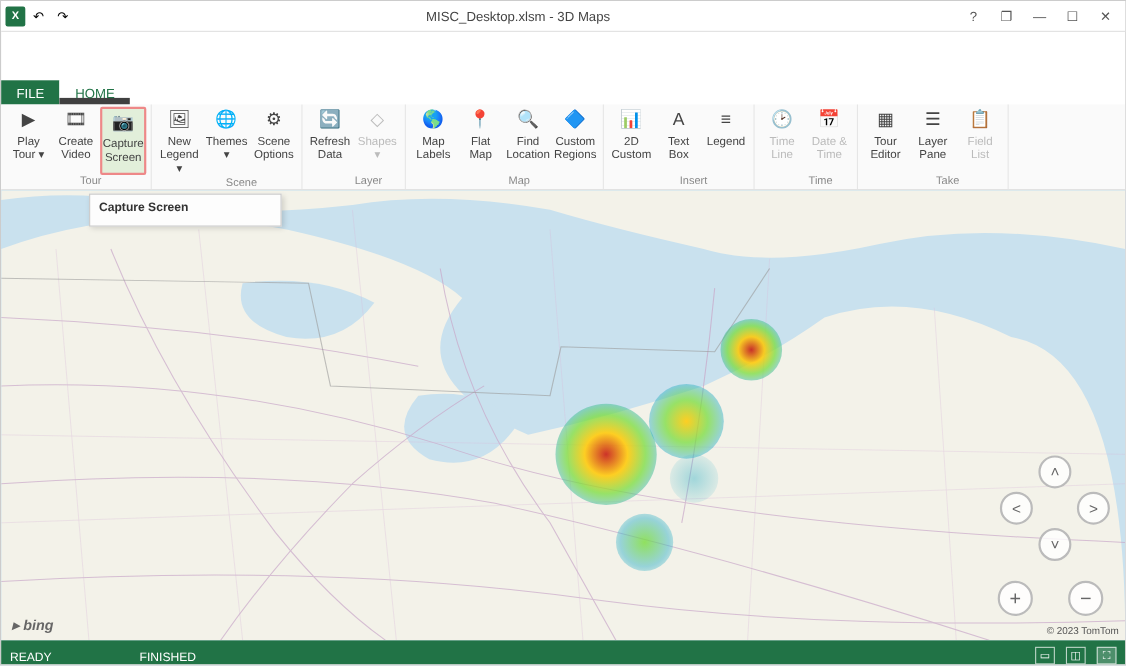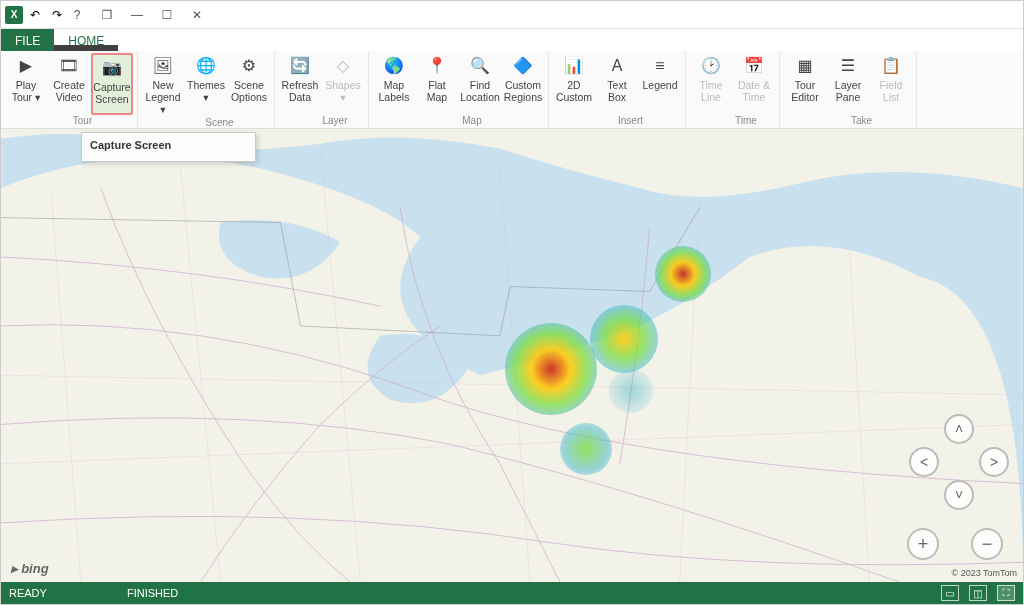--- a/index.html
+++ b/index.html
@@ -5,21 +5,21 @@
   * { margin: 0; padding: 0; box-sizing: border-box; font-family: "Segoe UI", Tahoma, sans-serif; }
   body { width: 1024px; height: 605px; overflow: hidden; background: #fff; display: flex; flex-direction: column; border: 1px solid #ccc; }
   
   .titlebar { height: 28px; background: #fff; display: flex; align-items: center; border-bottom: 1px solid #e0e0e0; font-size: 12px; }
   .titlebar .left { display: flex; align-items: center; gap: 2px; padding-left: 4px; }
   .titlebar .center { flex: 1; text-align: center; color: #444; }
   .titlebar .right { display: flex; align-items: center; gap: 10px; padding-right: 8px; color: #555; }
   .icon-btn { width: 20px; height: 20px; display: inline-flex; align-items: center; justify-content: center; cursor: pointer; }
   .excel-icon { width: 18px; height: 18px; background: #217346; color: white; display: flex; align-items: center; justify-content: center; font-size: 10px; font-weight: bold; border-radius: 2px; }
   
-  .tabs { height: 22px; background: #fff; display: flex; font-size: 12px; }
+  .tabs { height: 22px; background: #fff; display: flex; font-size: 12px; margin-top: 44px; }
   .tab { padding: 3px 14px; cursor: pointer; color: #444; border-top: 2px solid transparent; }
   .tab.file { background: #217346; color: #fff; }
   .tab.active { color: #217346; border-bottom: 6px solid #404040; background:#fff;}
   
   .ribbon { height: 78px; background: #fafafa; border-bottom: 1px solid #ddd; display: flex; font-size: 10.5px; color: #444; }
   .group { display: flex; flex-direction: column; align-items: center; border-right: 1px solid #e6e6e6; padding: 2px 4px 1px 4px; }
   .group-items { display: flex; gap: 1px; flex: 1; }
   .group-label { font-size: 10px; color: #888; padding-bottom: 1px; margin-left: 27px; }
   .rbtn { display: flex; flex-direction: column; align-items: center; justify-content: flex-start; width: 42px; padding: 2px 1px; cursor: pointer; text-align: center; line-height: 1.15; }
   .rbtn.disabled { color: #bbb; }
@@ -33,36 +33,37 @@
   .copyright { position: absolute; right: 6px; bottom: 4px; font-size: 9px; color: #555; }
   .nav-controls { position: absolute; right: 14px; bottom: 72px; }
   .nav-circle { width: 30px; height: 30px; border: 2px solid #bbb; background: rgba(255,255,255,0.8); border-radius: 50%; display:flex; align-items:center; justify-content:center; font-size: 14px; color: #666; cursor: pointer; position:absolute;}
   .nav-up { left: 35px; top: 0;} .nav-down { left:35px; top:66px;} .nav-left{left:0;top:33px;} .nav-right{left:70px;top:33px;}
   .zoom-controls { position:absolute; right: 20px; bottom: 22px; display:flex; gap:32px;}
   .zoom-btn { width: 32px; height: 32px; border: 2px solid #bbb; background: rgba(255,255,255,0.85); border-radius: 50%; display:flex; align-items:center; justify-content:center; font-size:18px; color:#666; cursor:pointer;}
   
   .tooltip { position: absolute; left: 80px; top: 3px; width: 175px; background: #fdfdfd; border: 1px solid #c8c8c8; padding: 6px 8px; font-size: 10.5px; color: #555; box-shadow: 2px 2px 5px rgba(0,0,0,.15); z-index: 50;}
   .tooltip .tt-title { font-weight: bold; color:#333; margin-bottom:4px; font-size:11px;}
   
-  .statusbar { height: 22px; background: #217346; color: #fff; display: flex; align-items: center; font-size: 11px; padding: 0 8px;}
+  .statusbar { height: 22px; background: #217346; color: #fff; display: flex; align-items: flex-end; font-size: 11px; padding: 0 8px;}
   .statusbar .sb-left { display:flex; gap: 80px;}
   .statusbar .sb-right { margin-left:auto; display:flex; gap:10px; align-items:center;}
   .sb-icon { width:18px; height:16px; border:1px solid rgba(255,255,255,.7); display:flex; align-items:center; justify-content:center; font-size:10px; cursor:pointer;}
   
   .heat { position:absolute; border-radius:50%; pointer-events:none;}
 </style>
 </head>
 <body>
 
 <div class="titlebar">
   <div class="left">
     <span class="excel-icon">X</span>
     <span class="icon-btn">↶</span>
     <span class="icon-btn">↷</span>
   </div>
+  <div class="center">MISC_Desktop.xlsm - 3D Maps</div>
   <div class="right">
     <span class="icon-btn">?</span>
     <span class="icon-btn">❐</span>
     <span class="icon-btn">—</span>
     <span class="icon-btn">☐</span>
     <span class="icon-btn">✕</span>
   </div>
 </div>
 
 <div class="tabs">

